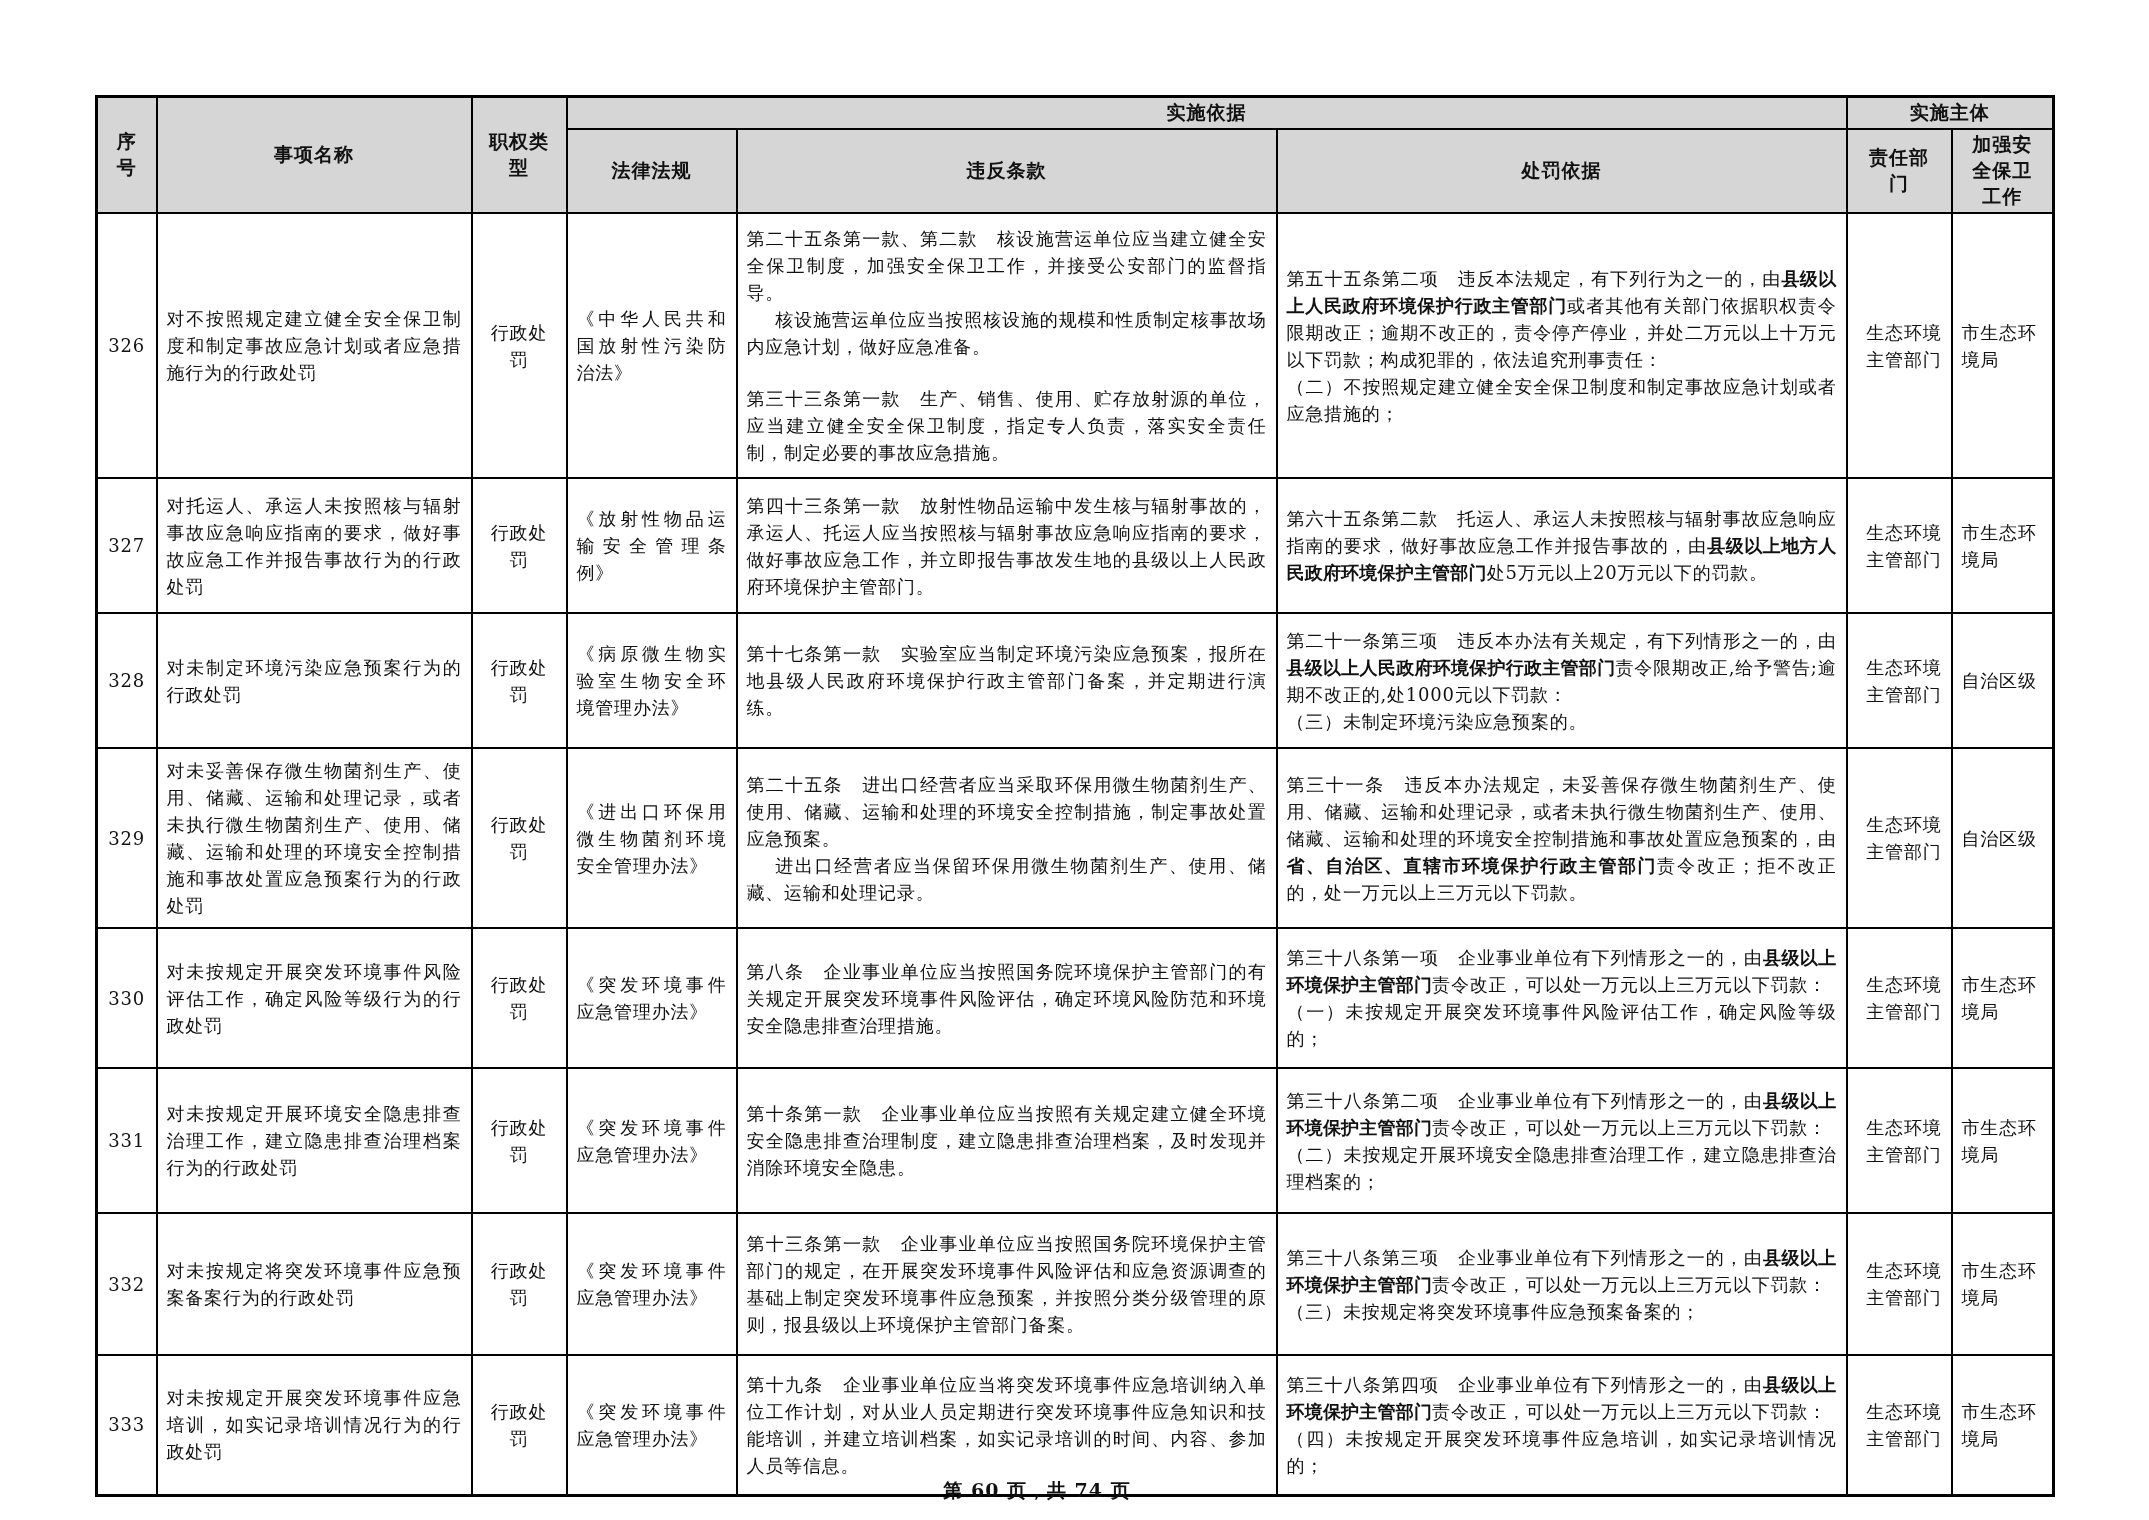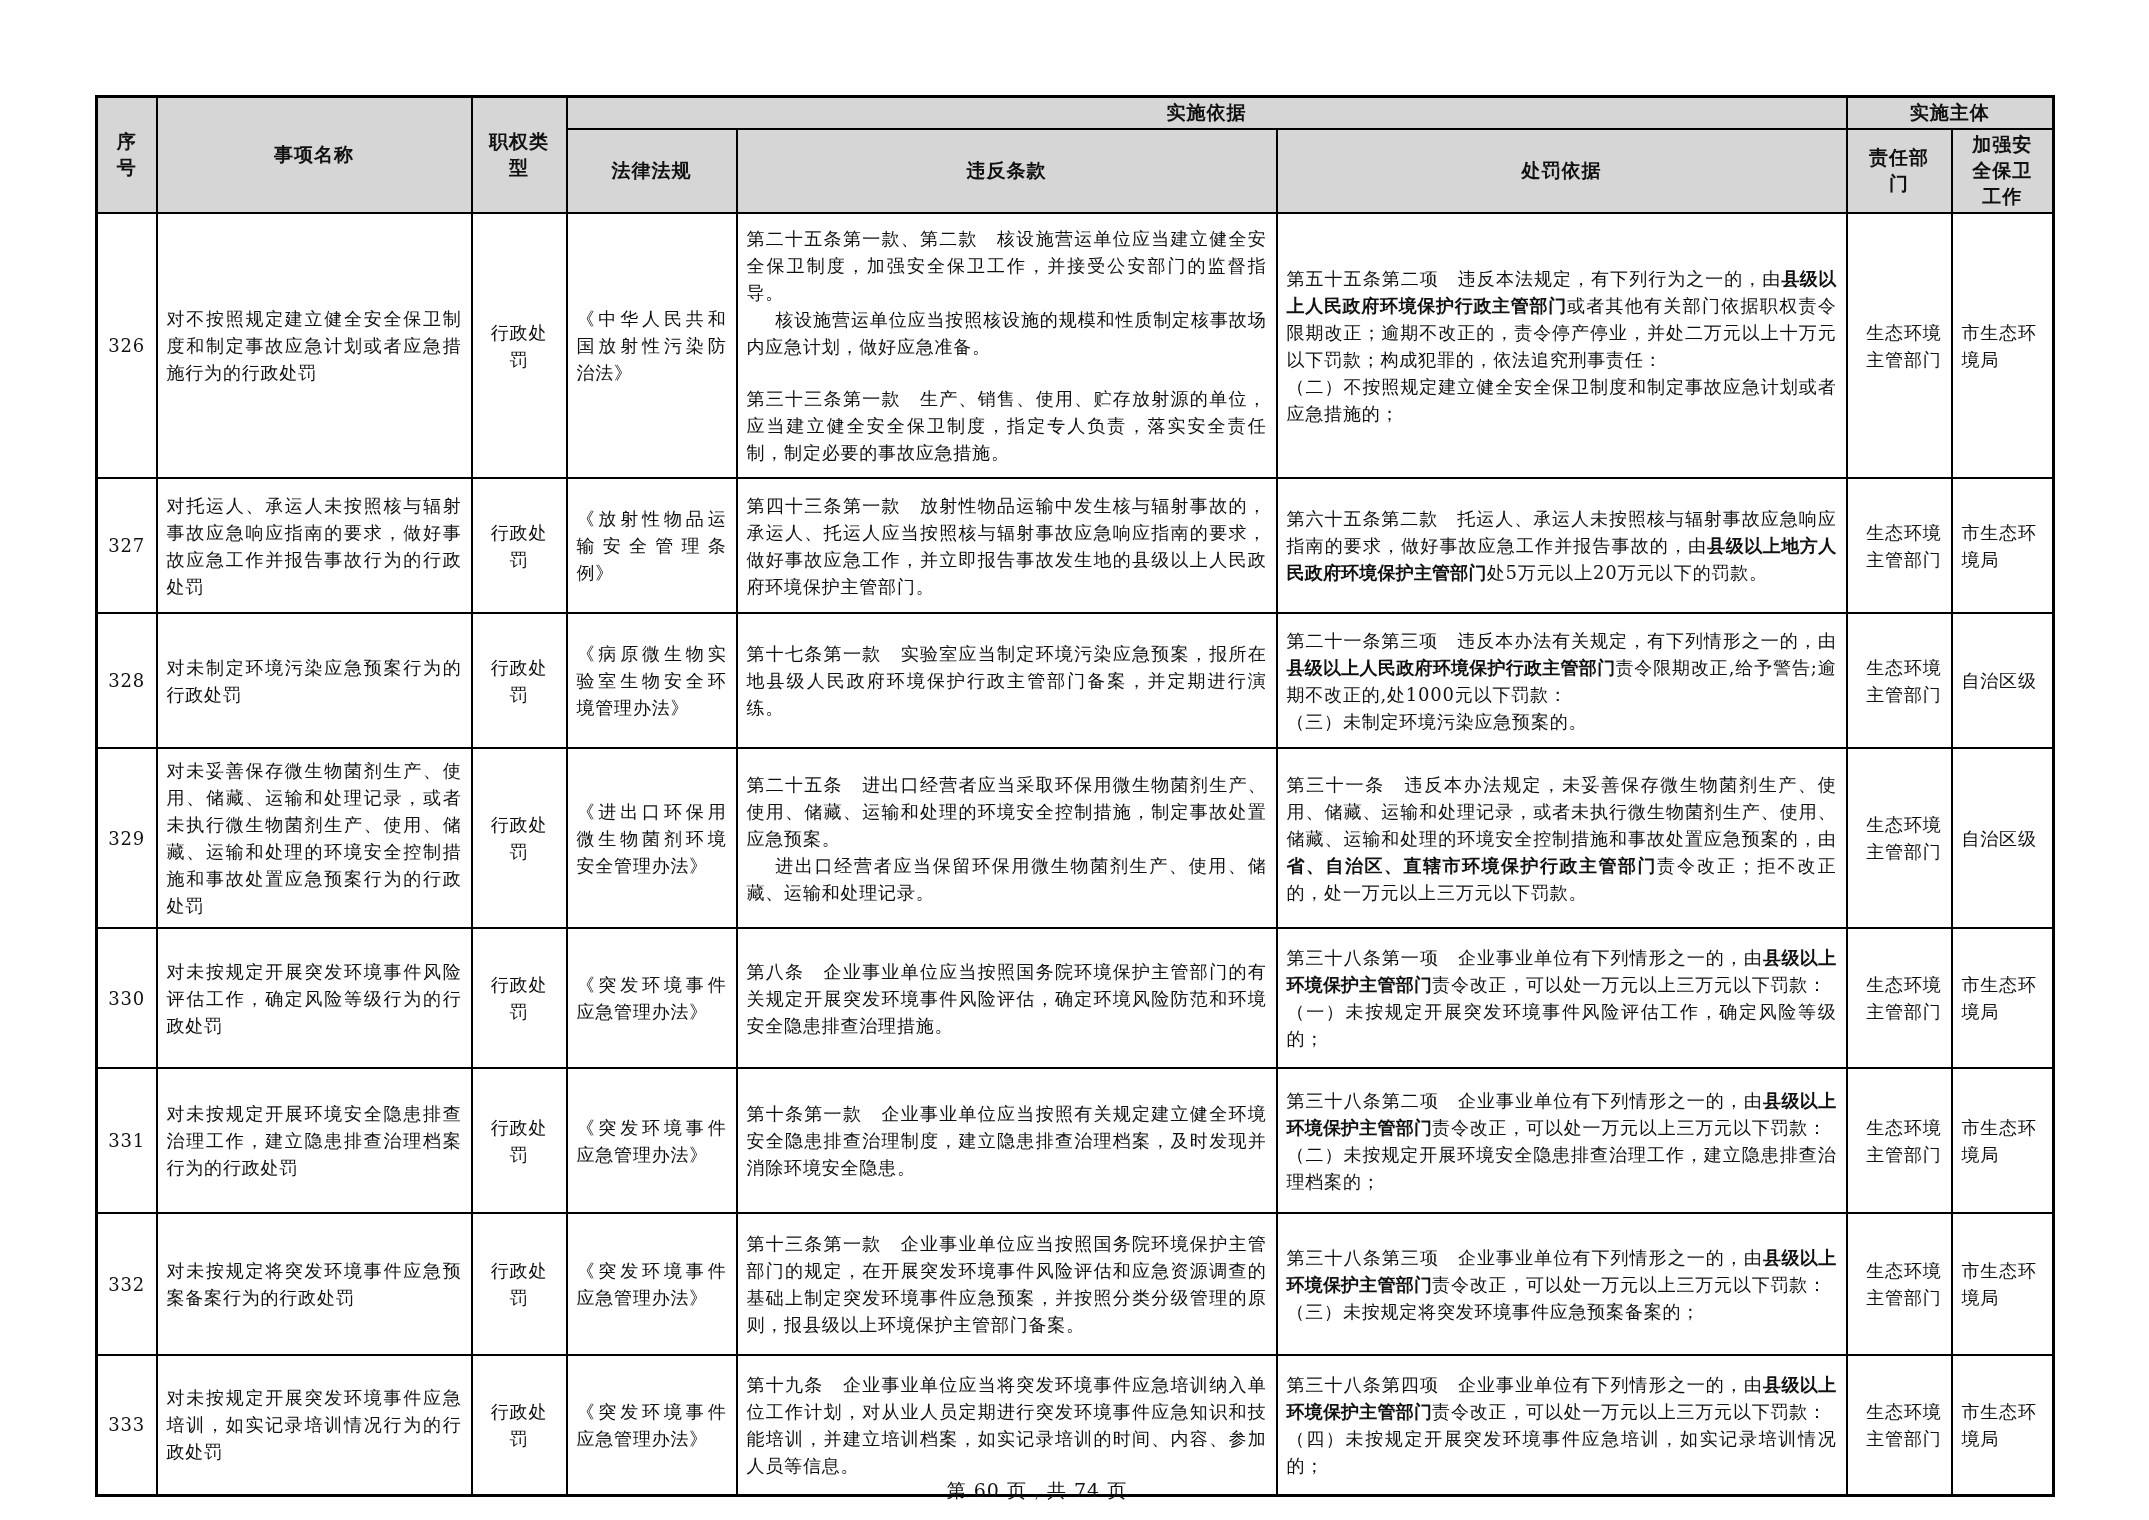--- a/index.html
+++ b/index.html
@@ -55,20 +55,21 @@
     font-weight:bold;
     font-family:"DejaVu Sans","Liberation Sans",sans-serif;
     letter-spacing:0.2px;
   }
 
   .footer{
     position:absolute;left:0;width:2074px;top:1478px;
     text-align:center;
     font-size:19px;
     letter-spacing:1px;
+    font-weight:bold;
   }
 </style>
 </head>
 <body>
 
 <div class="sheet">
 
   <table class="doc">
     <colgroup>
       <col style="width:60px">

